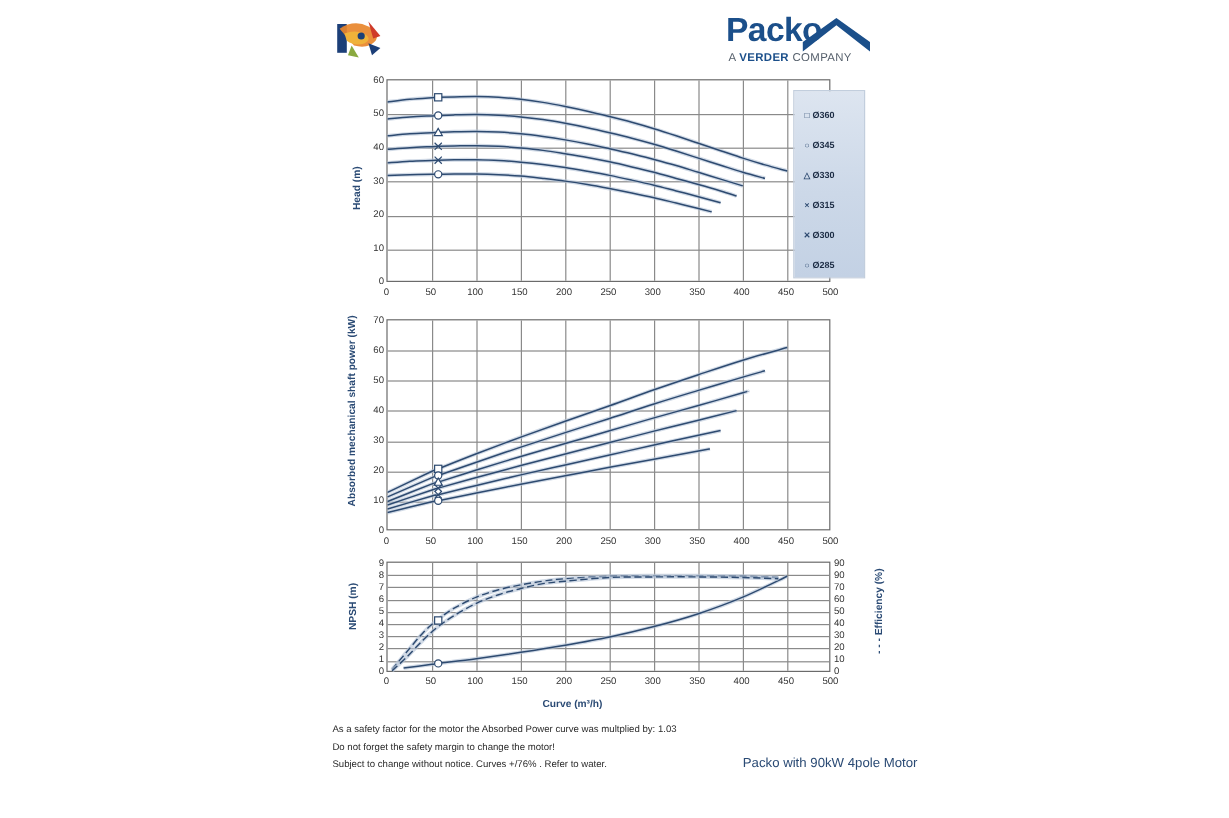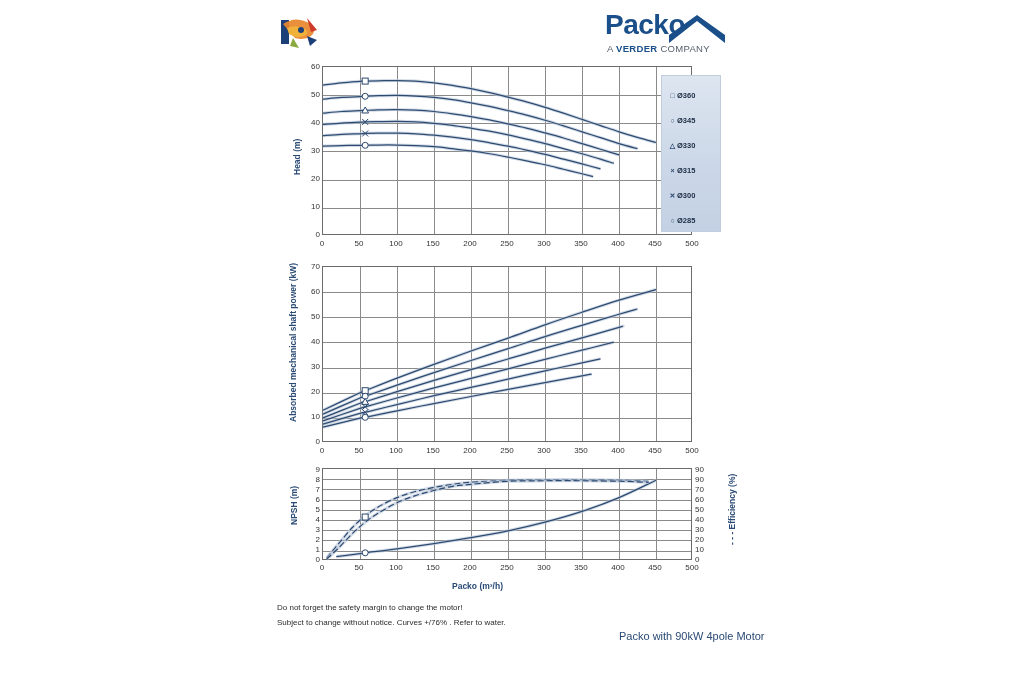--- a/index.html
+++ b/index.html
@@ -293,22 +293,23 @@
     <div class="xtick" style="left:383px;top:564px;">100</div>
     <div class="xtick" style="left:420px;top:564px;">150</div>
     <div class="xtick" style="left:457px;top:564px;">200</div>
     <div class="xtick" style="left:494px;top:564px;">250</div>
     <div class="xtick" style="left:531px;top:564px;">300</div>
     <div class="xtick" style="left:568px;top:564px;">350</div>
     <div class="xtick" style="left:605px;top:564px;">400</div>
     <div class="xtick" style="left:642px;top:564px;">450</div>
     <div class="xtick" style="left:679px;top:564px;">500</div>
 
-    <div class="axis-title" style="left:452px;top:581px;">Packo (m³/h)</div>
+    <div class="axis-title" style="left:452px;top:581px;">Curve (m³/h)</div>
   </div>
 
   <div class="notes">
+    <div class="note">As a safety factor for the motor the Absorbed Power curve was multplied by: 1.03</div>
     <div class="note">Do not forget the safety margin to change the motor!</div>
     <div class="note">Subject to change without notice. Curves +/76% .  Refer to water.</div>
   </div>
   <div class="motor-note">Packo with 90kW 4pole Motor</div>
 
 </div>
 
 </body></html>

